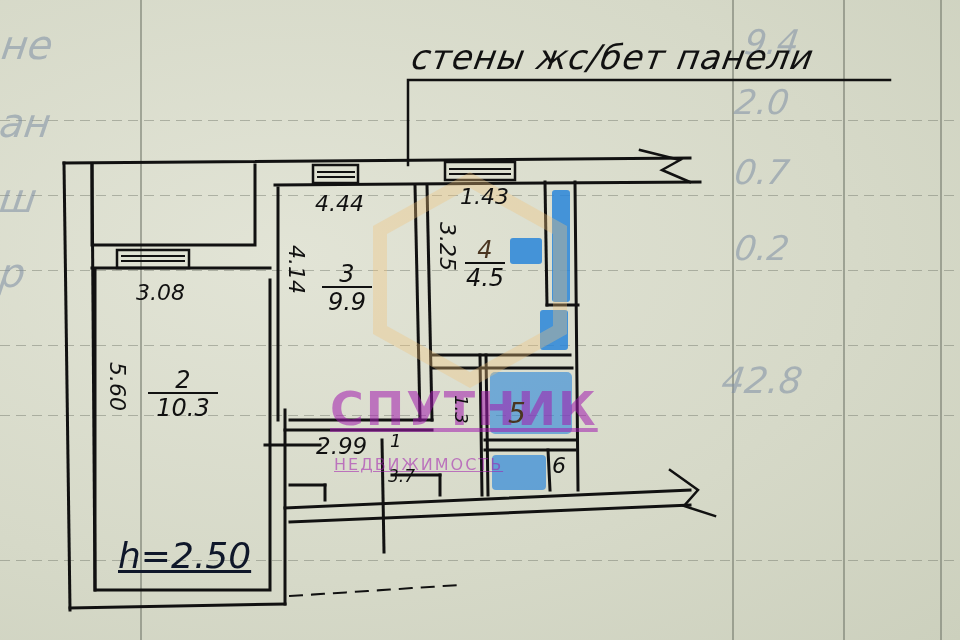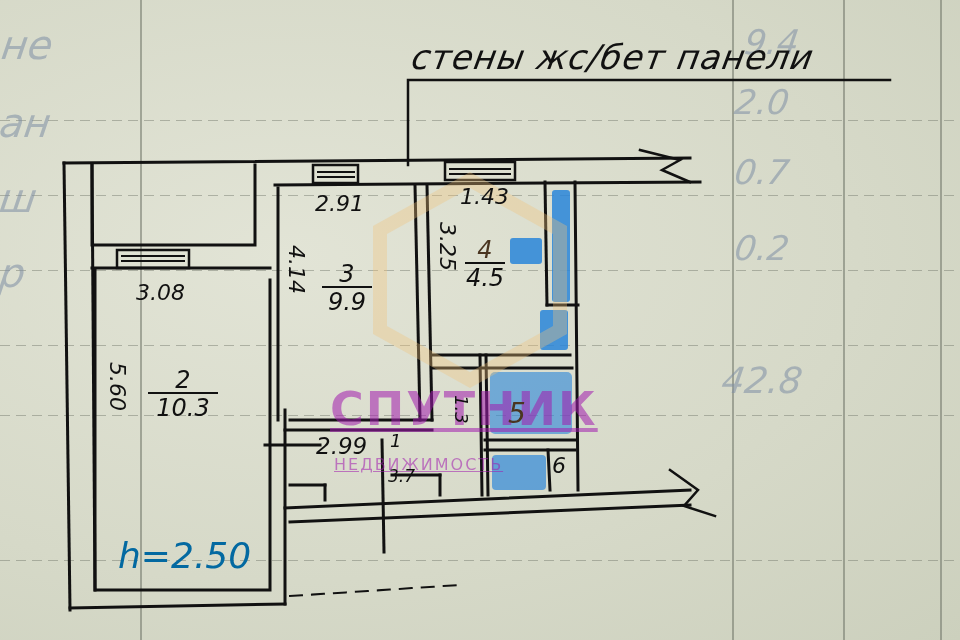--- a/index.html
+++ b/index.html
@@ -24,21 +24,21 @@
     svg.plan { position: absolute; left: 0; top: 0; }
     .hand {
       position: absolute; color: #111; font-family: "DejaVu Sans", sans-serif;
       font-style: italic; white-space: nowrap; line-height: 1;
     }
     .title { font-size: 34px; letter-spacing: 1px; transform: skewX(-10deg); }
     .dim { font-size: 22px; }
     .room-num { font-size: 24px; text-align: center; }
     .room-area { font-size: 24px; text-align: center; border-top: 2.5px solid #111; padding-top: 2px; }
     .vert { transform: rotate(90deg); transform-origin: left top; }
-    .blue-note { color: #0369a1; font-size: 36px; font-style: italic; font-family: "DejaVu Sans", sans-serif; }
+    .blue-note { color: #0f172a; font-size: 36px; font-style: italic; font-family: "DejaVu Sans", sans-serif; text-decoration: underline; }
     .wm {
       position: absolute; color: #a21caf; opacity: .55; font-weight: bold;
       font-family: "DejaVu Sans", sans-serif; letter-spacing: 2px; text-decoration: underline;
     }
     .brown { color: #4a3520; }
   </style>
 </head>
 <body>
 
 <div class="paper"></div>
@@ -141,21 +141,21 @@
 
 <div class="hand title" style="left:412px;top:40px">стены жс/бет панели</div>
 
 <div class="hand dim" style="left:136px;top:282px">3.08</div>
 <div class="hand dim vert" style="left:128px;top:362px">5.60</div>
 <div class="hand" style="left:148px;top:368px;width:70px">
   <div class="room-num">2</div>
   <div class="room-area">10.3</div>
 </div>
 
-<div class="hand dim" style="left:315px;top:193px">2.91</div>
+<div class="hand dim" style="left:315px;top:193px">4.44</div>
 <div class="hand dim vert" style="left:307px;top:245px">4.14</div>
 <div class="hand" style="left:322px;top:262px;width:50px">
   <div class="room-num">3</div>
   <div class="room-area">9.9</div>
 </div>
 
 <div class="hand dim" style="left:460px;top:186px">1.43</div>
 <div class="hand dim vert" style="left:458px;top:222px">3.25</div>
 <div class="hand" style="left:465px;top:238px;width:40px">
   <div class="room-num brown">4</div>

